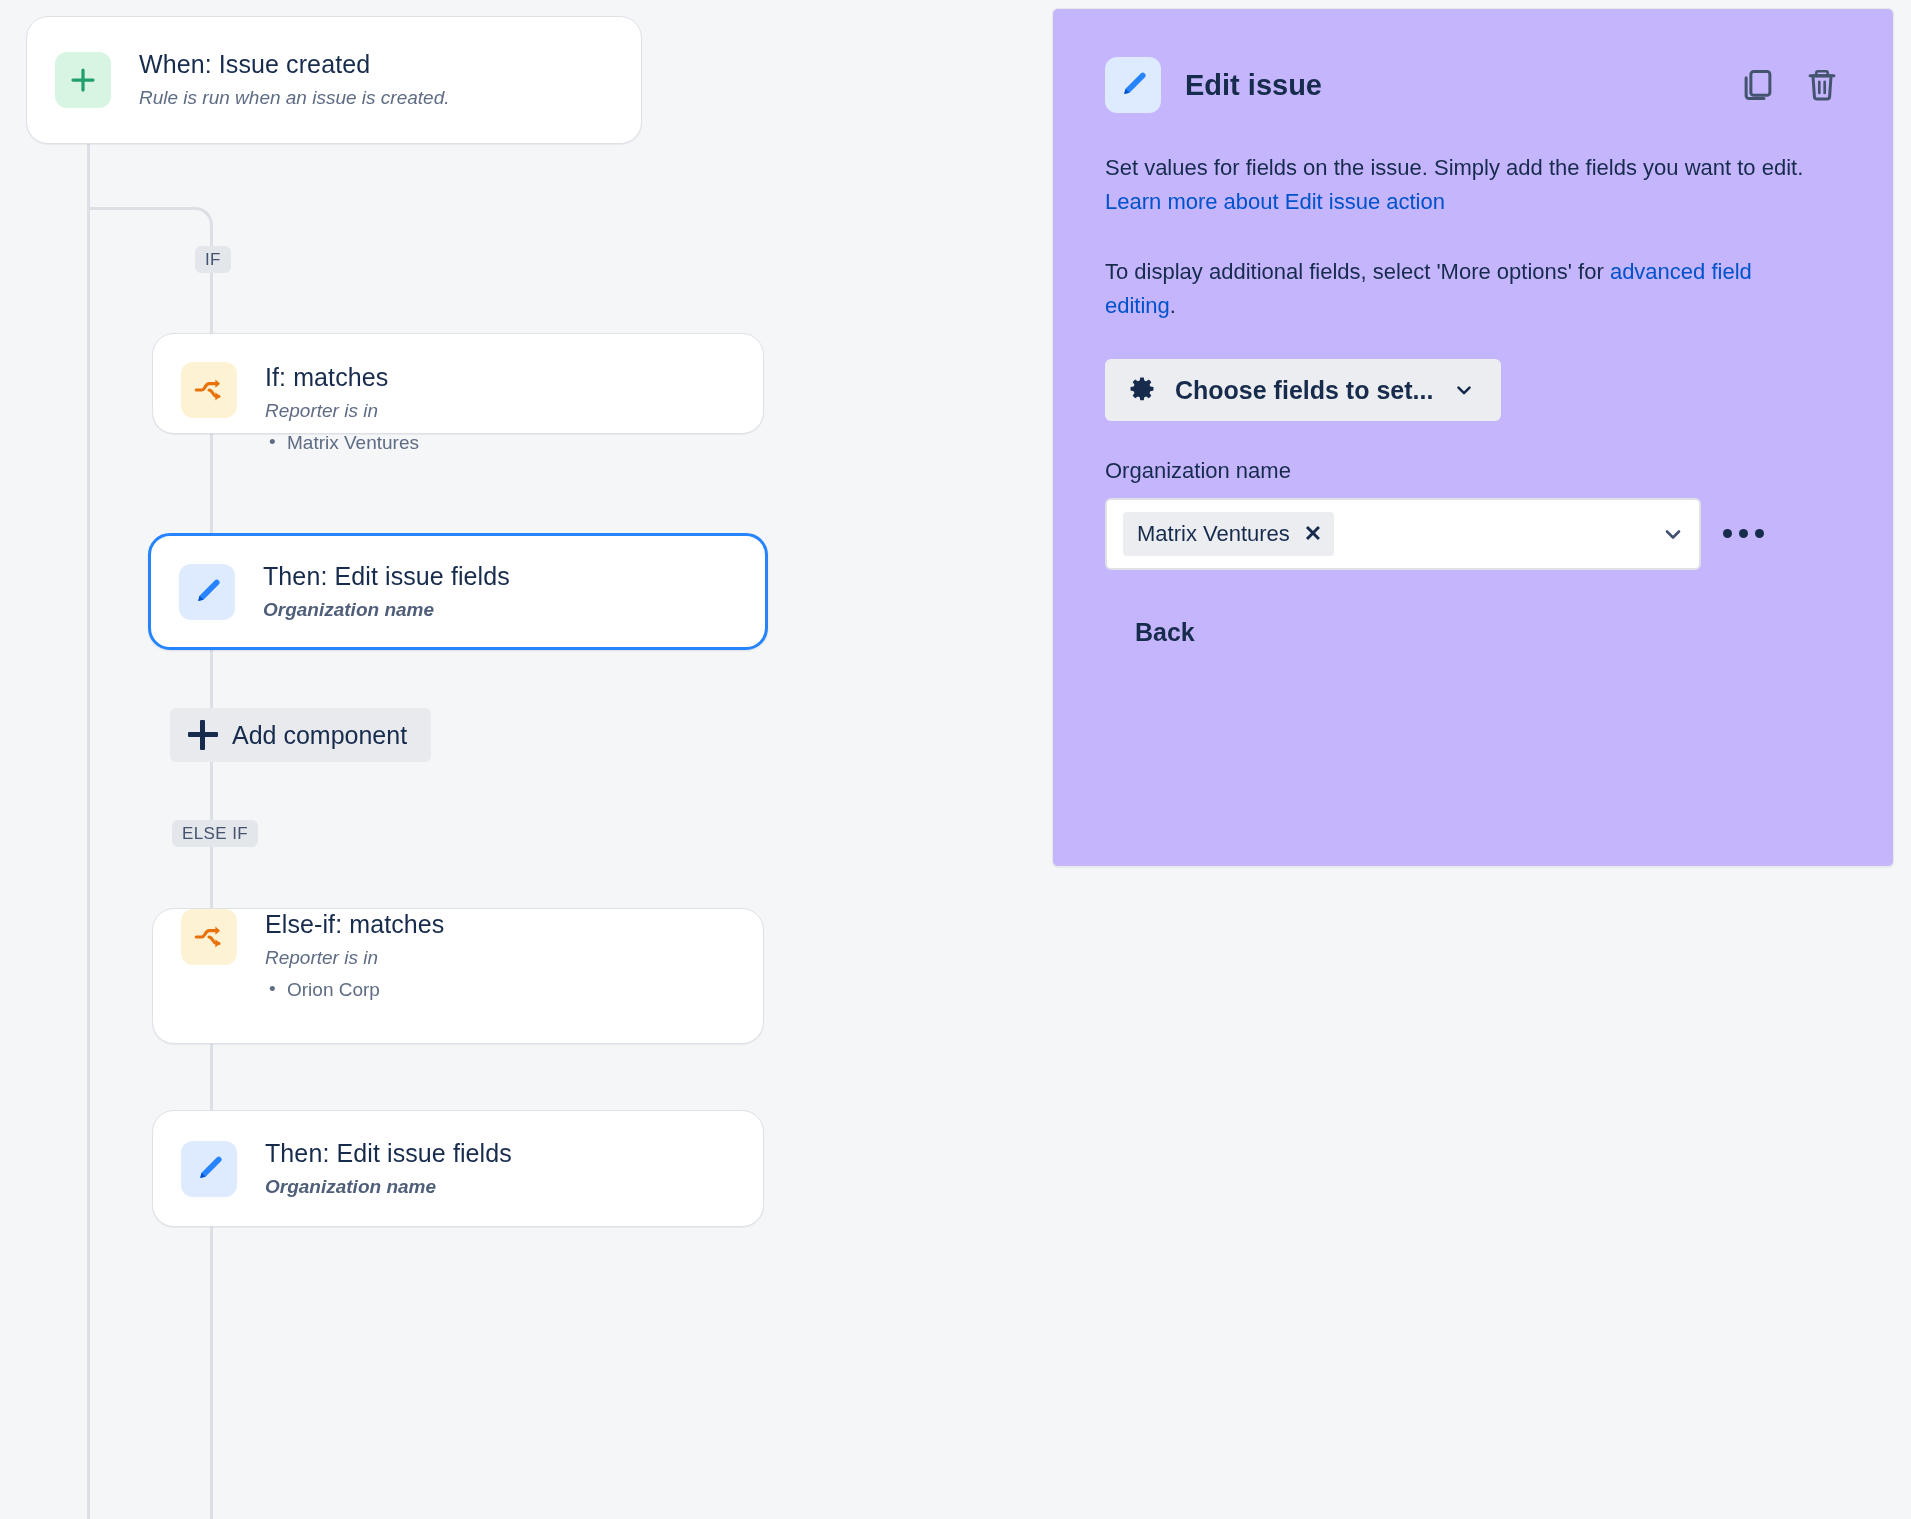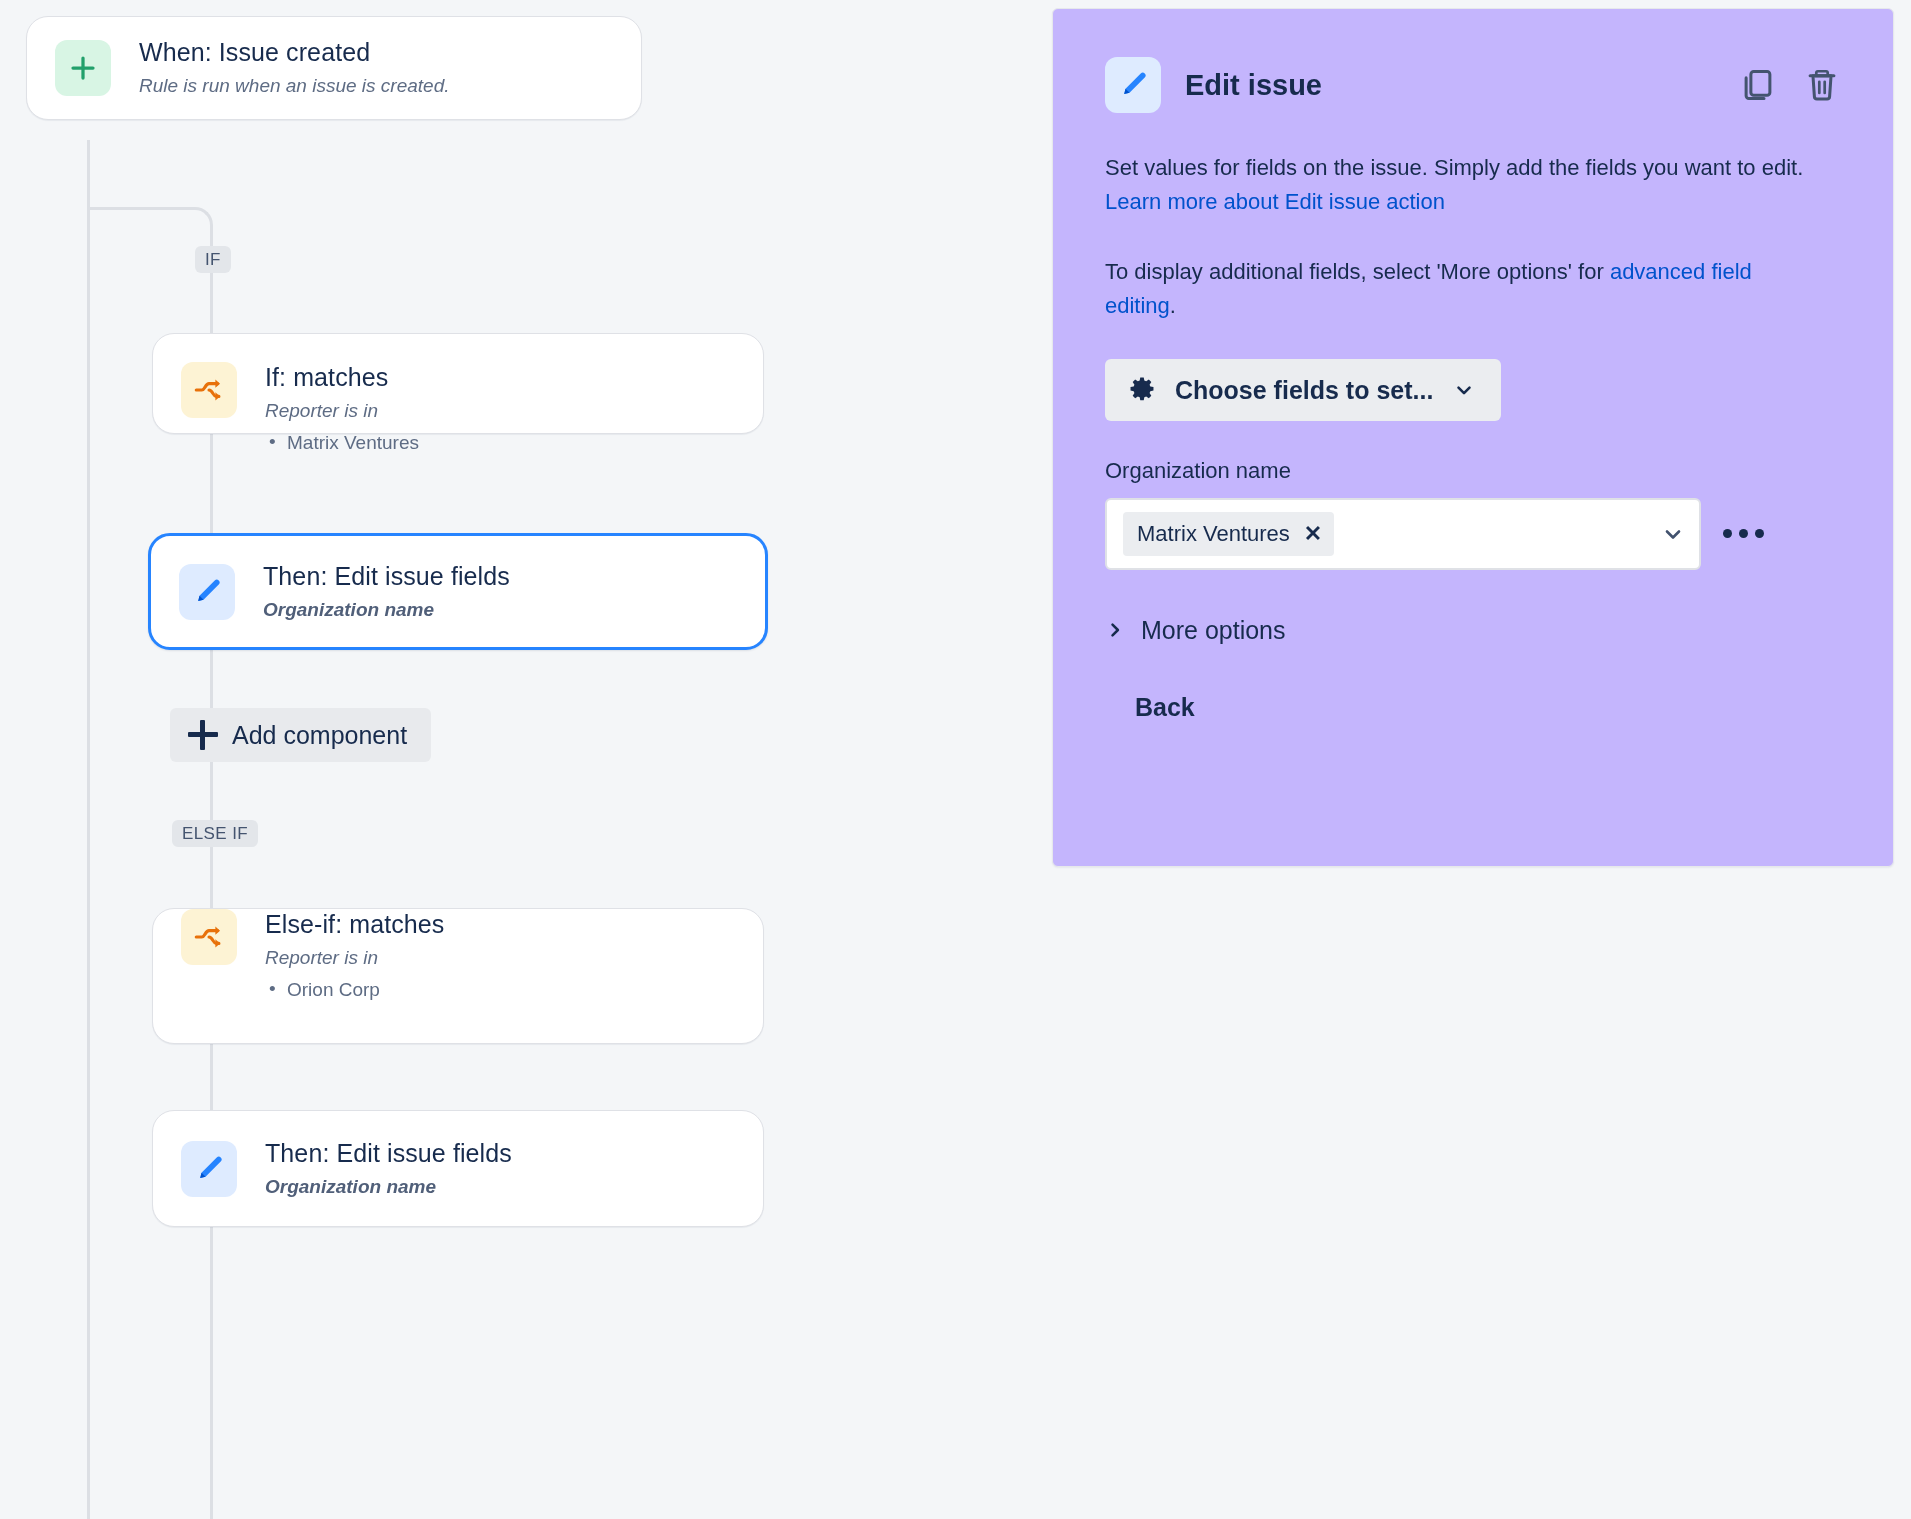--- a/index.html
+++ b/index.html
@@ -214,21 +214,21 @@
 
   <div class="conn conn-v" style="left:210px; top:240px; height:1279px;"></div>
 
   <div class="pill" style="left:195px; top:246px;">
     <span>IF</span>
   </div>
   <div class="pill" style="left:172px; top:820px;">
     <span>ELSE IF</span>
   </div>
 
-  <div class="card" style="left:26px; top:16px; width:616px; height:104px;">
+  <div class="card" style="left:26px; top:16px; width:616px; height:128px;">
     <div class="card-icon icon-green">
       <svg width="30" height="30" viewBox="0 0 24 24" aria-hidden="true">
         <path d="M12 4v16M4 12h16" stroke="#22a06b" stroke-width="2.6" stroke-linecap="round"></path>
       </svg>
     </div>
     <div class="card-body">
       <div class="card-title">When: Issue created</div>
       <div class="card-sub">Rule is run when an issue is created.</div>
     </div>
   </div>
@@ -366,28 +366,20 @@
             </svg>
           </span>
         </div>
         <span class="ellipsis-btn">
           <i></i>
           <i></i>
           <i></i>
         </span>
       </div>
 
-      <div class="more-options">
-        <span class="chev-right">
-          <svg width="20" height="20" viewBox="0 0 24 24" aria-hidden="true">
-            <path d="M9 5.5l6.5 6.5L9 18.5" fill="none" stroke="#172b4d" stroke-width="3" stroke-linecap="round" stroke-linejoin="round"></path>
-          </svg>
-        </span>
-        <span>More options</span>
-      </div>
 
       <div class="footer-btns">
         <button class="btn-back">Back</button>
       </div>
 
     </div>
   </div>
 
 </div>
 

